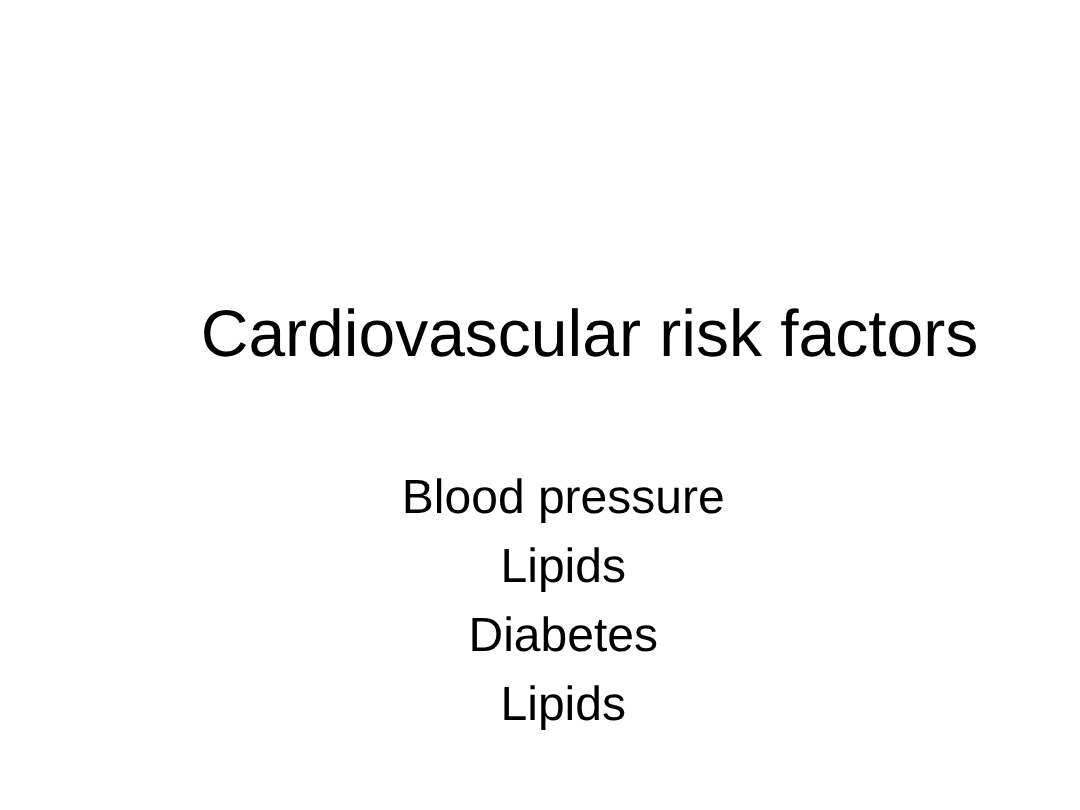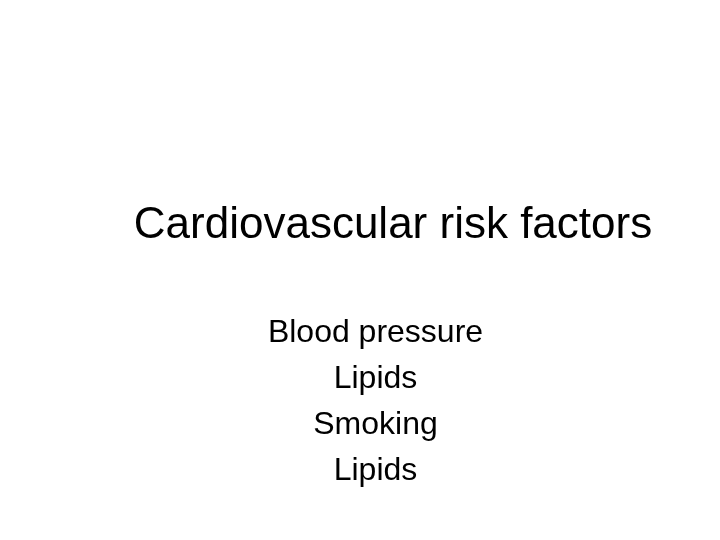--- a/index.html
+++ b/index.html
@@ -60,17 +60,17 @@
 </head>
 <body>
 
 <div class="slide">
 
   <h1 class="slide-title">Cardiovascular risk factors</h1>
 
   <div class="slide-body">
     <span class="body-line">Blood pressure</span>
     <span class="body-line">Lipids</span>
-    <span class="body-line">Smoking</span>
+    <span class="body-line">Diabetes</span>
     <span class="body-line">Lipids</span>
   </div>
 
 </div>
 
 </body></html>

